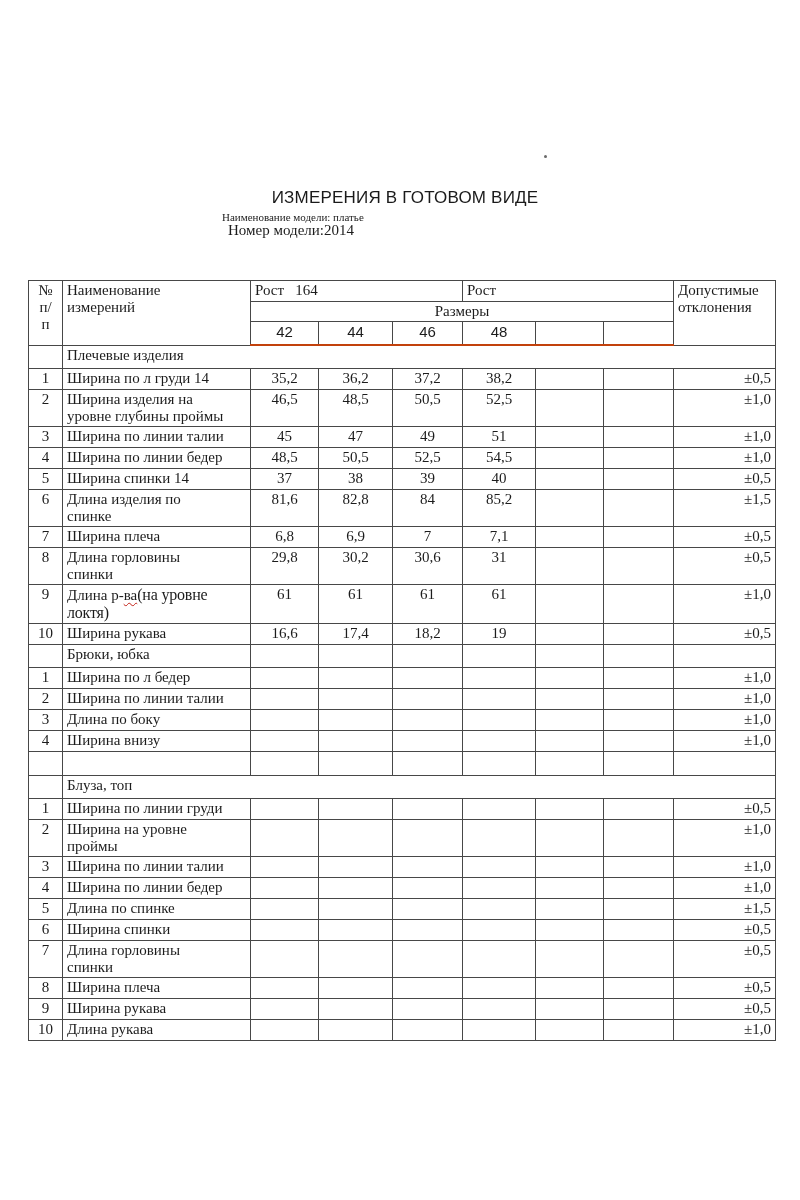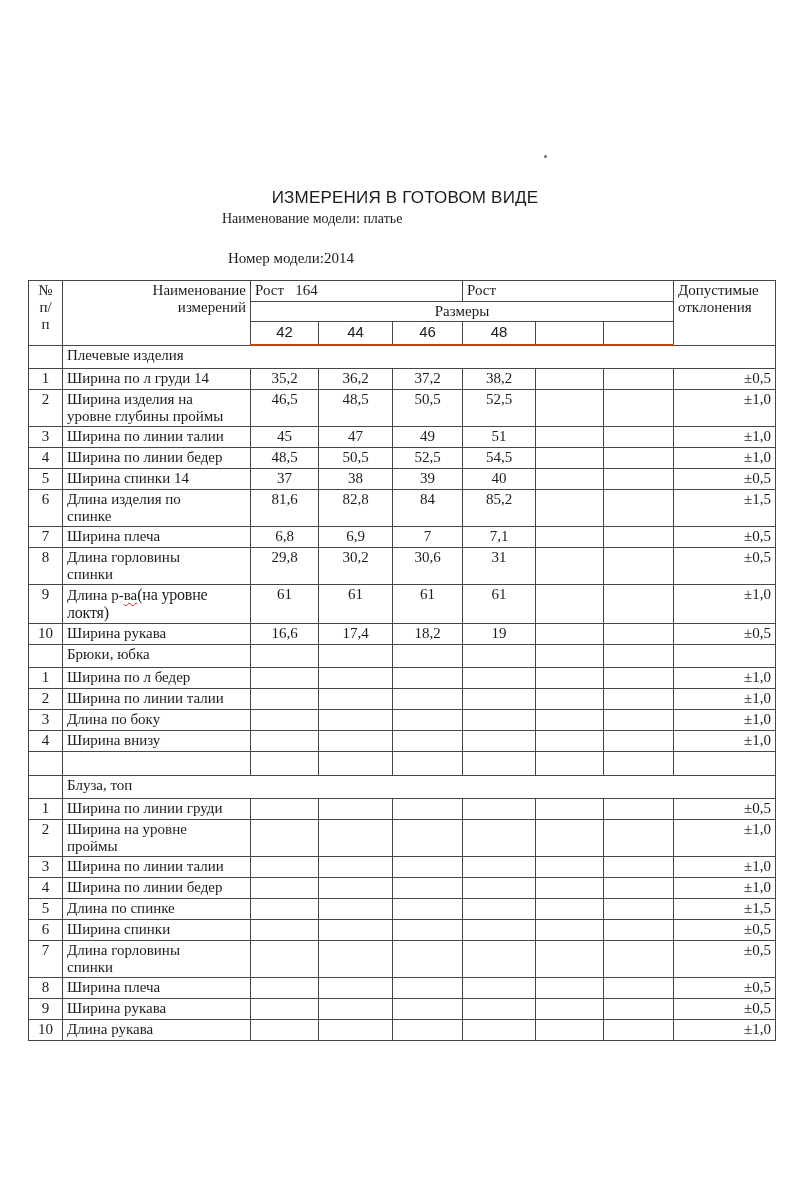--- a/index.html
+++ b/index.html
@@ -7,22 +7,22 @@
     width:800px;height:1200px;position:relative;background:#ffffff;
     font-family:"Liberation Serif",serif;color:#1c1c1c;
     -webkit-font-smoothing:antialiased;
   }
   .page{position:absolute;inset:0;}
   .doc-title{
     position:absolute;top:188px;left:0;width:810px;text-align:center;
     font-family:"Liberation Sans",sans-serif;font-size:17px;color:#1a1a1a;
     letter-spacing:0.2px;
   }
-  .model-name-line{position:absolute;top:211px;left:222px;font-size:14px;}
-  .model-number-line{position:absolute;top:250px;left:228px;font-size:15px;}
+  .model-name-line{position:absolute;top:211px;left:222px;font-size:11px;}
+  .model-number-line{position:absolute;top:222px;left:228px;font-size:15px;}
   .scan-speck{
     position:absolute;top:155px;left:544px;width:3px;height:3px;
     background:#6a6a6a;border-radius:50%;
   }
   table.meas{
     position:absolute;top:280px;left:28px;width:747px;
     border-collapse:collapse;table-layout:fixed;
   }
   table.meas td{
     border:1px solid #474747;padding:1px 4px;vertical-align:top;
@@ -30,21 +30,21 @@
   }
   
   thead tr.h-rost{height:21px;}
   thead tr.h-razmery{height:18px;}
   thead tr.h-sizes td{height:20px;border-bottom:2px solid #c2410c;}
   td.h-num{
     text-align:center;vertical-align:middle;white-space:pre-line;
     font-size:13px;line-height:14px;padding:1px 1px;
   }
   td.h-name{
-    text-align:right;vertical-align:middle;white-space:pre-line;
+    text-align:left;vertical-align:middle;white-space:pre-line;
     font-size:15px;line-height:18px;font-family:Liberation Serif, serif;
   }
   td.h-rost-cell{white-space:pre;font-size:15px;padding-left:6px;margin-left:47px;}
   td.h-razmery-cell{text-align:center;font-size:15px;margin-left:12px;}
   td.h-size-cell{
     text-align:center;font-family:"Liberation Sans",sans-serif;
     font-size:16px;vertical-align:middle;
   }
   td.h-tol{
     vertical-align:middle;white-space:pre-line;

